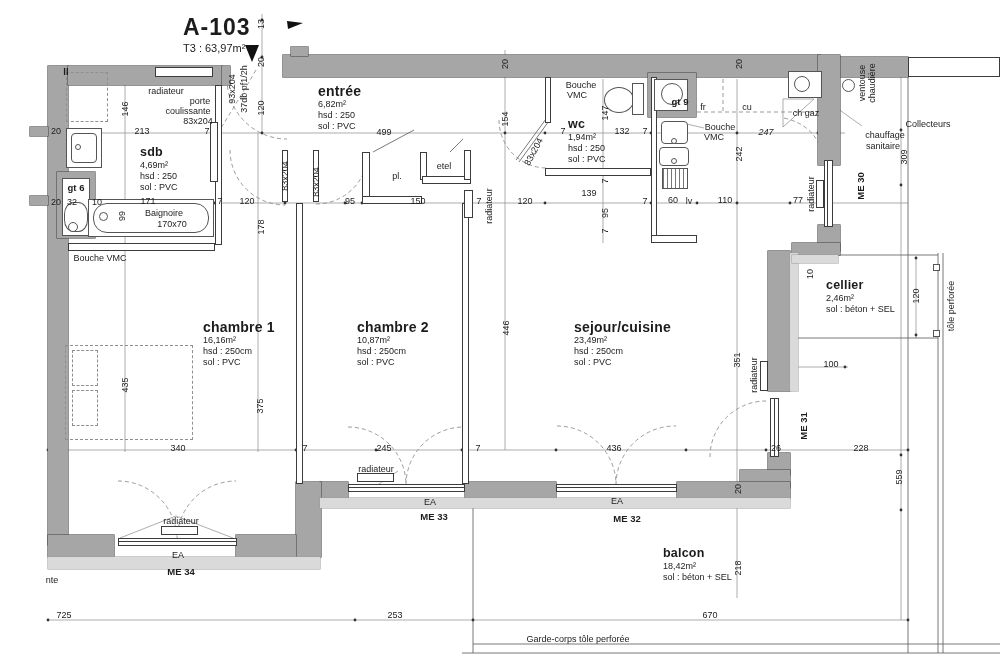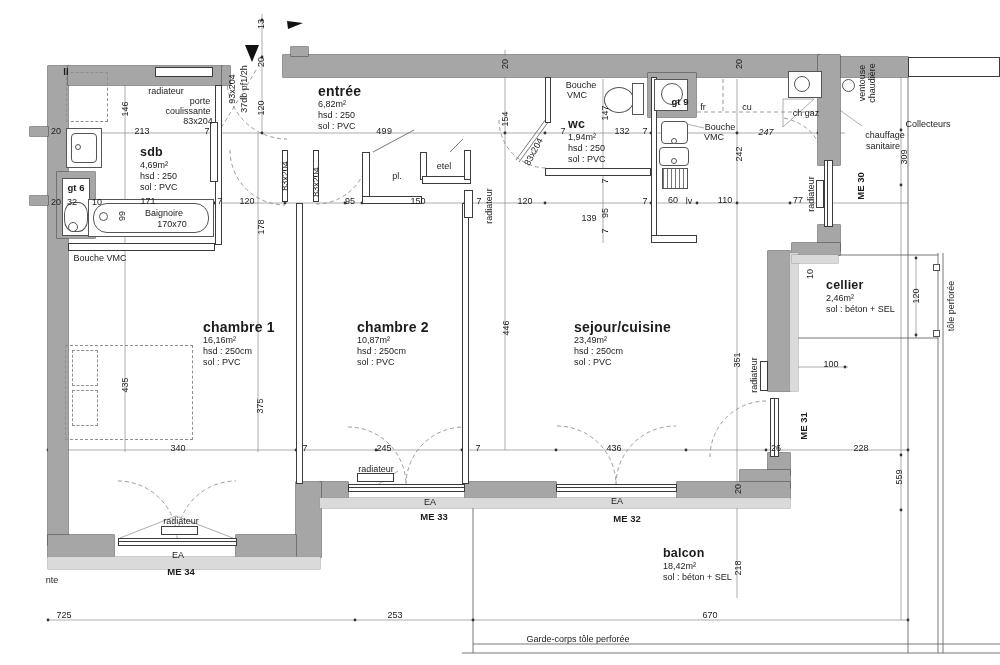--- a/index.html
+++ b/index.html
@@ -147,20 +147,24 @@
         <circle cx="262" cy="57" r="1.4" class="dot"></circle>
         <circle cx="901" cy="130" r="1.4" class="dot"></circle>
         <circle cx="901" cy="185" r="1.4" class="dot"></circle>
         <circle cx="901" cy="455" r="1.4" class="dot"></circle>
         <circle cx="901" cy="510" r="1.4" class="dot"></circle>
         <circle cx="938" cy="268" r="1.4" class="dot"></circle>
         <circle cx="938" cy="333" r="1.4" class="dot"></circle>
       </g>
   </svg>
 
+  <div class="title">
+    <div class="code">A-103</div>
+    <div class="sub">T3 : 63,97m²</div>
+  </div>
 
   <div id="walls">
       <div class="wall" style="left: 48px; top: 66px; width: 20px; height: 479px; background: rgb(166, 166, 166);"></div>
       <div class="wall" style="left: 68px; top: 66px; width: 154px; height: 19px; background: rgb(166, 166, 166);"></div>
       <div class="wall" style="left: 222px; top: 66px; width: 8px; height: 19px; background: rgb(166, 166, 166);"></div>
       <div class="wall" style="left: 283px; top: 55px; width: 537px; height: 22px; background: rgb(166, 166, 166);"></div>
       <div class="wall" style="left: 291px; top: 47px; width: 17px; height: 9px; background: rgb(166, 166, 166);"></div>
       <div class="wall" style="left: 838px; top: 57px; width: 70px; height: 20px; background: rgb(166, 166, 166);"></div>
       <div class="wall" style="left: 818px; top: 55px; width: 22px; height: 110px; background: rgb(166, 166, 166);"></div>
       <div class="wall" style="left: 818px; top: 225px; width: 22px; height: 26px; background: rgb(166, 166, 166);"></div>
@@ -301,35 +305,35 @@
       <span class="lbl" style="left: 207px; top: 131px;">7</span>
       <span class="lbl r" style="left: 125px; top: 109px;">146</span>
       <span class="lbl" style="left: 56px; top: 202px;">20</span>
       <span class="lbl" style="left: 72px; top: 202px;">32</span>
       <span class="lbl" style="left: 97px; top: 202px;">10</span>
       <span class="lbl" style="left: 148px; top: 201px;">171</span>
       <span class="lbl" style="left: 220px; top: 201px;">7</span>
       <span class="lbl" style="left: 247px; top: 201px;">120</span>
       <span class="lbl r" style="left: 122px; top: 216px;">99</span>
       <span class="lbl r" style="left: 261px; top: 227px;">178</span>
-      <span class="lbl" style="left: 384px; top: 132px; font-family: Liberation Mono, monospace;">499</span>
+      <span class="lbl" style="left: 384px; top: 132px;">499</span>
       <span class="lbl r" style="left: 285px; top: 176px;">83x204</span>
       <span class="lbl r" style="left: 316px; top: 182px;">83x204</span>
       <span class="lbl" style="left: 350px; top: 201px;">95</span>
       <span class="lbl" style="left: 418px; top: 201px;">150</span>
       <span class="lbl" style="left: 479px; top: 201px;">7</span>
       <span class="lbl" style="left: 525px; top: 201px;">120</span>
       <span class="lbl r" style="left: 505px; top: 119px;">154</span>
       <span class="lbl r" style="left: 505px; top: 64px;">20</span>
       <span class="lbl d62" style="left: 534px; top: 152px;">83x204</span>
       <span class="lbl" style="left: 563px; top: 131px;">7</span>
       <span class="lbl" style="left: 622px; top: 131px;">132</span>
       <span class="lbl" style="left: 645px; top: 131px;">7</span>
       <span class="lbl r" style="left: 605px; top: 113px;">147</span>
-      <span class="lbl" style="left: 589px; top: 218px;">139</span>
+      <span class="lbl" style="left: 589px; top: 193px;">139</span>
       <span class="lbl" style="left: 645px; top: 201px;">7</span>
       <span class="lbl" style="left: 673px; top: 200px;">60</span>
       <span class="lbl" style="left: 689px; top: 201px;">lv</span>
       <span class="lbl" style="left: 725px; top: 200px;">110</span>
       <span class="lbl r" style="left: 605px; top: 181px;">7</span>
       <span class="lbl r" style="left: 605px; top: 213px;">95</span>
       <span class="lbl r" style="left: 605px; top: 231px;">7</span>
       <span class="lbl r" style="left: 739px; top: 64px;">20</span>
       <span class="lbl r" style="left: 739px; top: 154px;">242</span>
       <span class="lbl" style="left: 766px; top: 132px; font-style: italic;">247</span>

